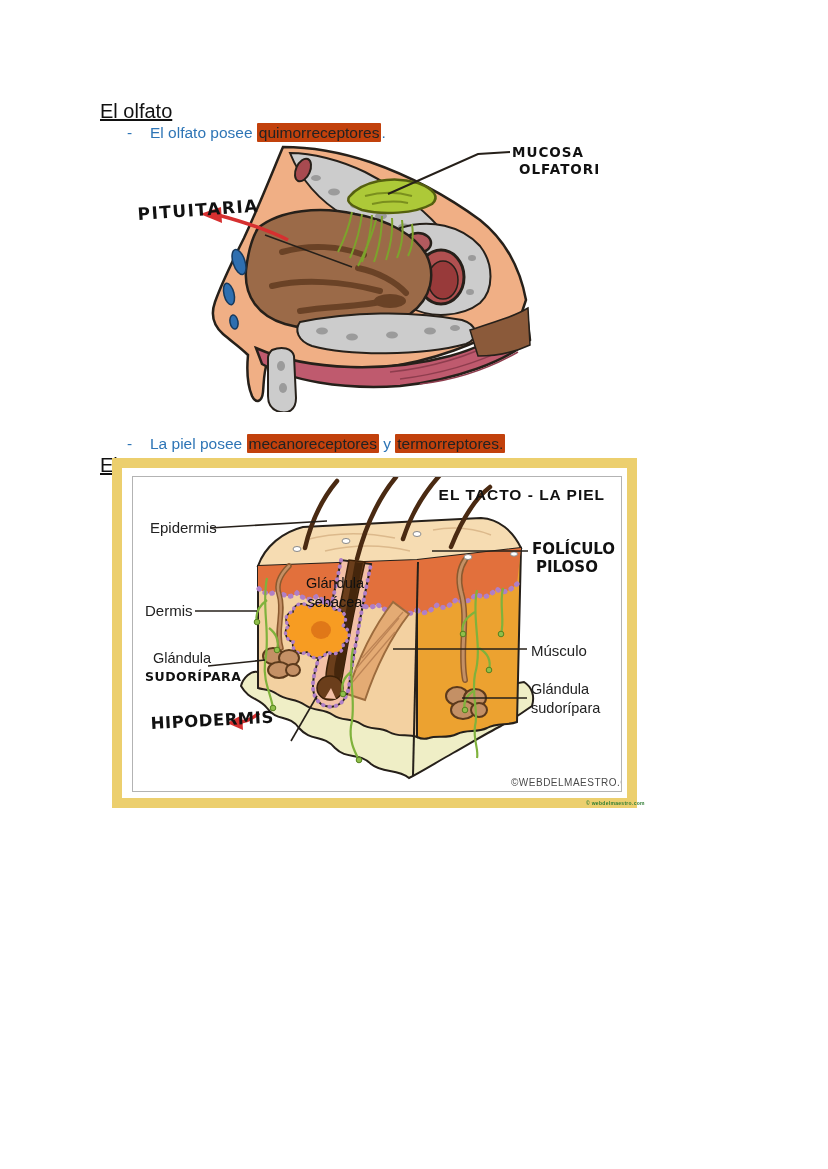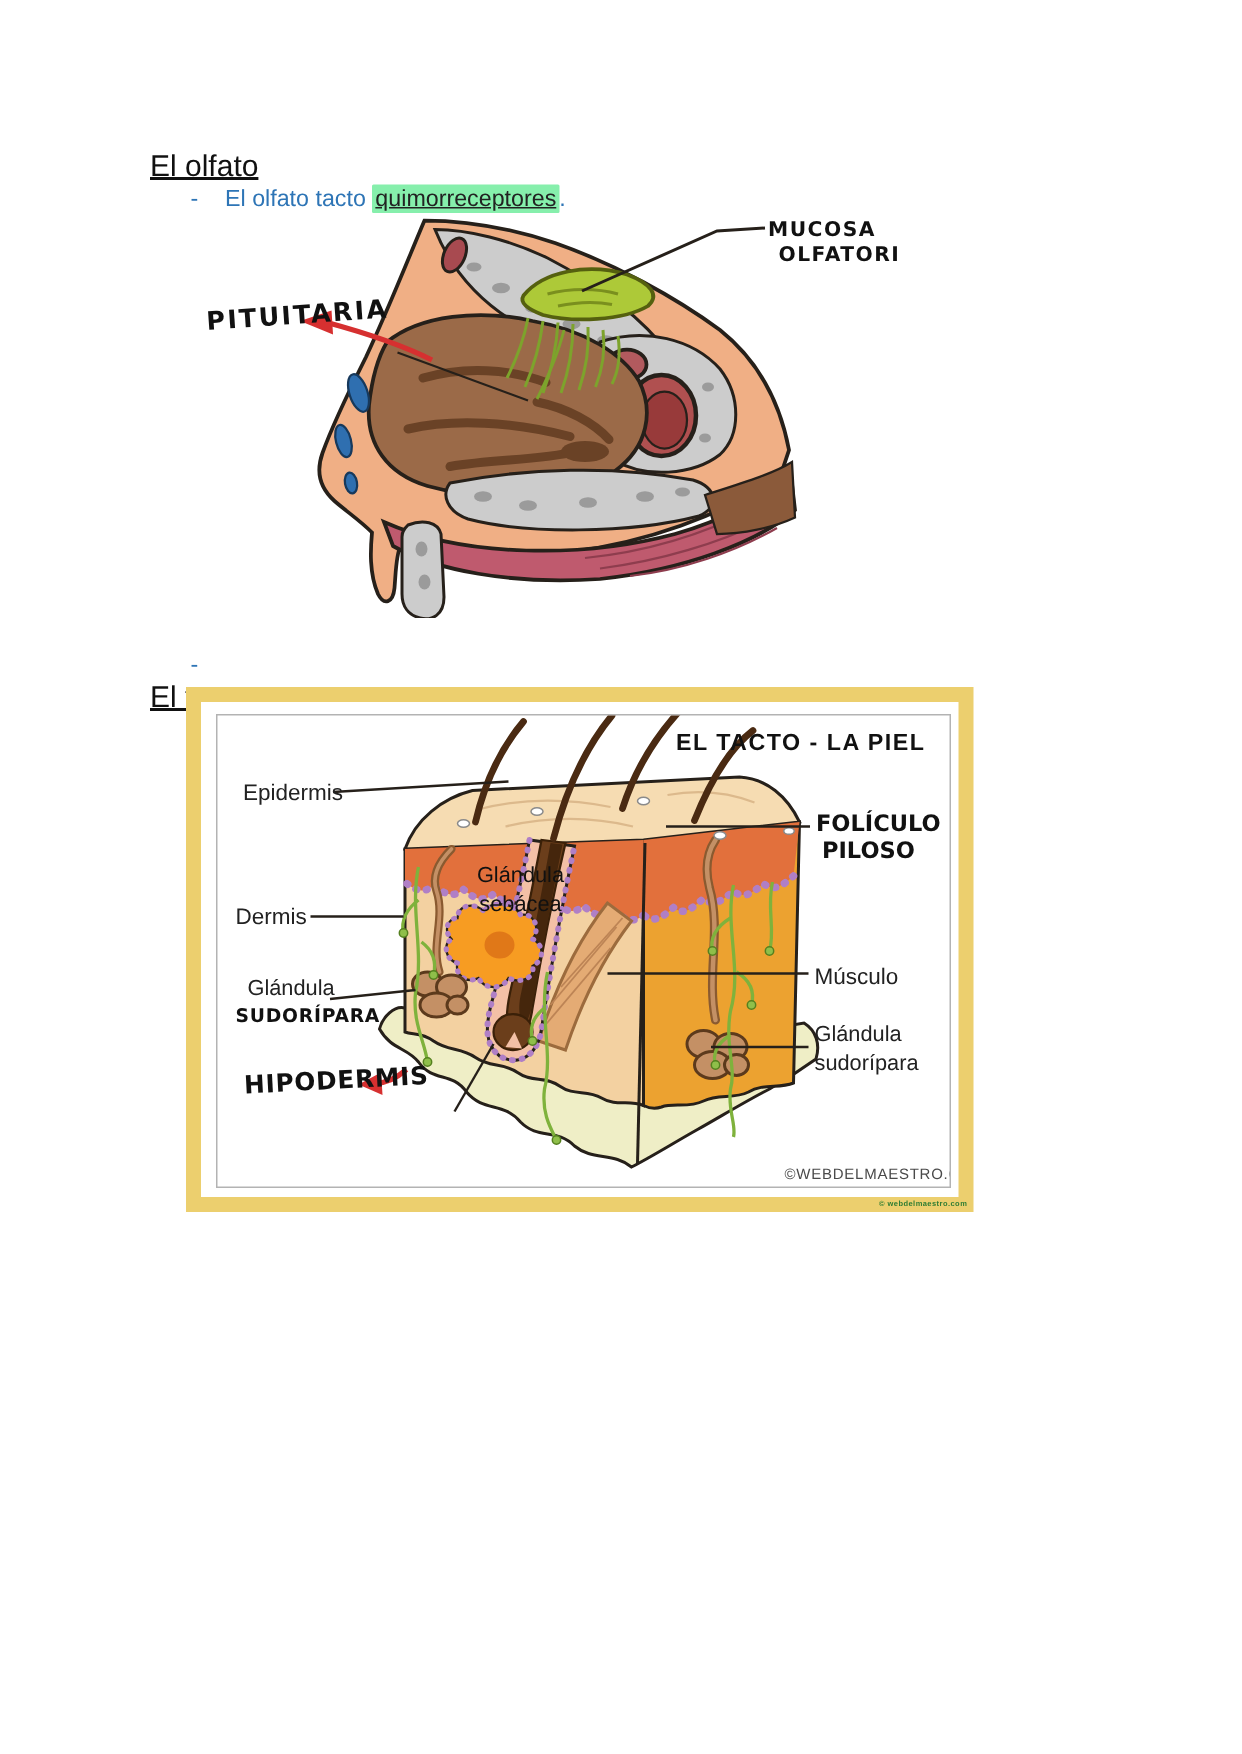--- a/index.html
+++ b/index.html
@@ -4,39 +4,39 @@
 <style>
   html,body{margin:0;padding:0;}
   body{background:#ffffff;width:828px;height:1169px;position:relative;
        font-family:"Liberation Sans", sans-serif;color:#1f1f1f;overflow:hidden;}
   .abs{position:absolute;}
   .heading{font-size:20px;font-weight:400;color:#111;text-decoration:underline;}
   .bullet-row{font-size:15.5px;white-space:nowrap;}
   .bullet-dash{position:absolute;left:27px;top:0;color:#2e75b6;}
   .bullet-text{position:absolute;left:50px;top:0;}
   .t-blue{color:#2e75b6;}
-  .t-hl{color:#222;background:#86efac;padding:1px 2px;border-radius:1px;text-decoration:underline;}
+  .t-hl{color:#222;background:#c2410c;padding:1px 2px;border-radius:1px;}
   
   .figure-frame{box-sizing:border-box;border:10px solid #eccf6e;
                 padding:8px 5px 6px 10px;background:#ffffff;}
   .figure-inner{box-sizing:border-box;border:1px solid #b3b3b3;background:#ffffff;
                 width:100%;height:100%;}
   svg text{font-family:"Liberation Sans", sans-serif;}
   .hand{font-family:"DejaVu Sans", sans-serif;font-weight:bold;}
   .micro-credit{font-size:5px;color:#2f7d33;letter-spacing:.3px;font-weight:bold;}
 </style>
 </head>
 <body>
 
 <div class="abs heading" style="left:100px;top:100px;">El olfato</div>
 
 <div class="abs bullet-row" style="left:100px;top:124px;width:500px;height:20px;">
   <span class="bullet-dash">-</span>
   <span class="bullet-text">
-    <span class="t-blue">El olfato tacto </span><span class="t-hl">quimorreceptores</span><span class="t-blue">.</span>
+    <span class="t-blue">El olfato posee </span><span class="t-hl">quimorreceptores</span><span class="t-blue">.</span>
   </span>
 </div>
 
 <div class="abs" style="left:130px;top:140px;width:470px;height:272px;">
 <svg width="470" height="272" viewBox="130 140 470 272" xmlns="http://www.w3.org/2000/svg">
 
   <path d="M283,147 C274,168 259,206 244,238 C232,262 220,288 215,302
            C210,316 214,326 223,334 C231,341 240,347 248,355
            C247,366 246,382 252,396 C256,404 262,402 263,392
            C264,380 264,370 267,364 L276,360
@@ -136,23 +136,26 @@
   <text class="hand" x="138" y="220" font-size="17" letter-spacing="1.5" fill="#111" transform="rotate(-4 138 220)">PITUITARIA</text>
   <text class="hand" x="512" y="157" font-size="13.5" letter-spacing="1" fill="#111">MUCOSA</text>
   <text class="hand" x="519" y="174" font-size="13.5" letter-spacing="1" fill="#111">OLFATORIA</text>
 </svg>
 </div>
 
 <div class="abs heading" style="left:100px;top:412px;margin-top:42px;">El tacto</div>
 
 <div class="abs bullet-row" style="left:100px;top:435px;width:560px;height:20px;">
   <span class="bullet-dash">-</span>
+  <span class="bullet-text">
+    <span class="t-blue">La piel posee </span><span class="t-hl">mecanoreceptores</span><span class="t-blue"> y </span><span class="t-hl">termorreptores.</span>
+  </span>
 </div>
 
-<div class="abs figure-frame" style="left:124px;top:458px;width:525px;height:350px;">
+<div class="abs figure-frame" style="left:112px;top:458px;width:525px;height:350px;">
   <div class="figure-inner">
 <svg width="488" height="314" viewBox="128 477 488 314" xmlns="http://www.w3.org/2000/svg">
 
   <path d="M236,686 C244,700 254,698 262,708 C272,722 284,714 294,728
            C306,742 318,734 330,748 C342,760 354,752 366,764
            C378,774 392,768 404,778 C416,772 432,762 448,753
            C464,744 482,733 496,726 C508,719 520,711 527,706
            C530,696 527,687 519,682 L412,700 L253,672
            C246,670 238,678 236,686 Z" fill="#efeec6" stroke="#26201a" stroke-width="2"></path>
 

